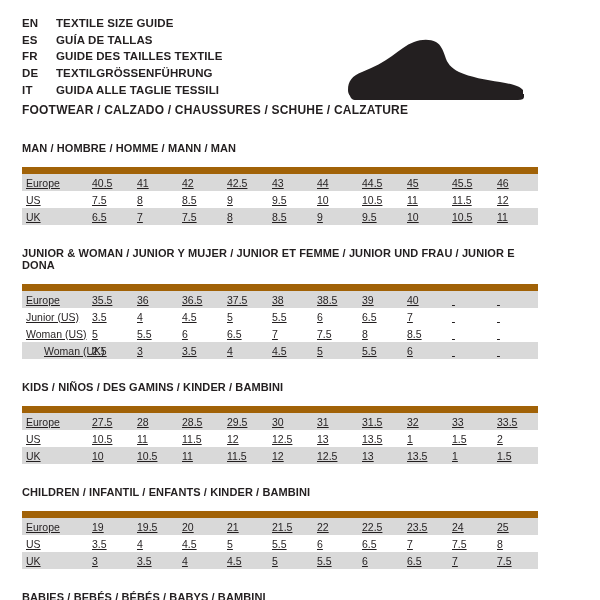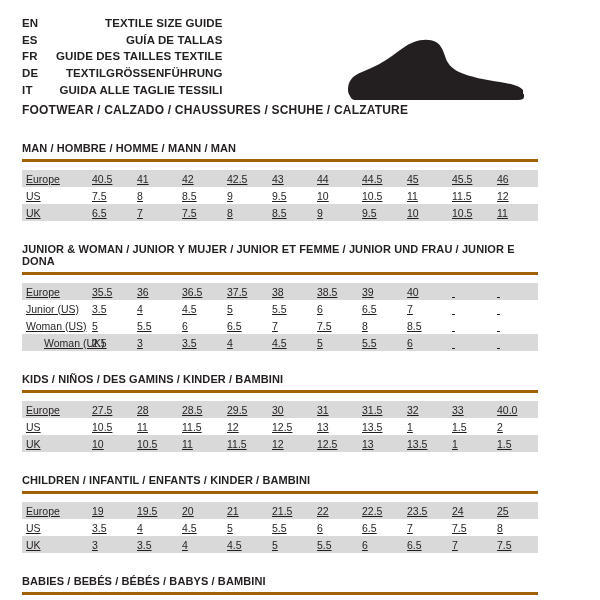--- a/index.html
+++ b/index.html
@@ -38,21 +38,20 @@
     white-space: nowrap;
   }
   .lang-code {
     width: 34px;
     font-weight: bold;
     letter-spacing: 0.2px;
   }
   .lang-title {
     font-weight: bold;
     letter-spacing: 0.1px;
-    text-align: right;
   }
 
   .shoe-art {
     position: absolute;
     right: 8px;
     top: 20px;
     width: 190px;
     height: 70px;
   }
 
@@ -64,23 +63,23 @@
   }
 
   
   .block {
     margin-top: 22px;
   }
   .block-title {
     font-size: 11px;
     font-weight: bold;
     letter-spacing: 0.1px;
-    padding-bottom: 5px;
-    border-bottom: 3px solid #a16207;
-    margin-bottom: 8px;
+    padding-bottom: 13px;
+    border-bottom: 7px solid #a16207;
+    margin-bottom: 0;
   }
   table.sizes {
     border-collapse: collapse;
     width: 100%;
     font-size: 10.5px;
     table-layout: fixed;
     text-decoration: underline;
   }
   table.sizes td {
     height: 17px;
@@ -254,21 +253,21 @@
               <td class="rowlabel" style="width: 62px;">Europe</td>
               <td class="val">27.5</td>
               <td class="val">28</td>
               <td class="val">28.5</td>
               <td class="val">29.5</td>
               <td class="val">30</td>
               <td class="val">31</td>
               <td class="val">31.5</td>
               <td class="val">32</td>
               <td class="val">33</td>
-              <td class="val">40.0</td>
+              <td class="val">33.5</td>
             </tr>
             <tr class="">
               <td class="rowlabel" style="width: 62px;">US</td>
               <td class="val">10.5</td>
               <td class="val">11</td>
               <td class="val">11.5</td>
               <td class="val">12</td>
               <td class="val">12.5</td>
               <td class="val">13</td>
               <td class="val">13.5</td>

